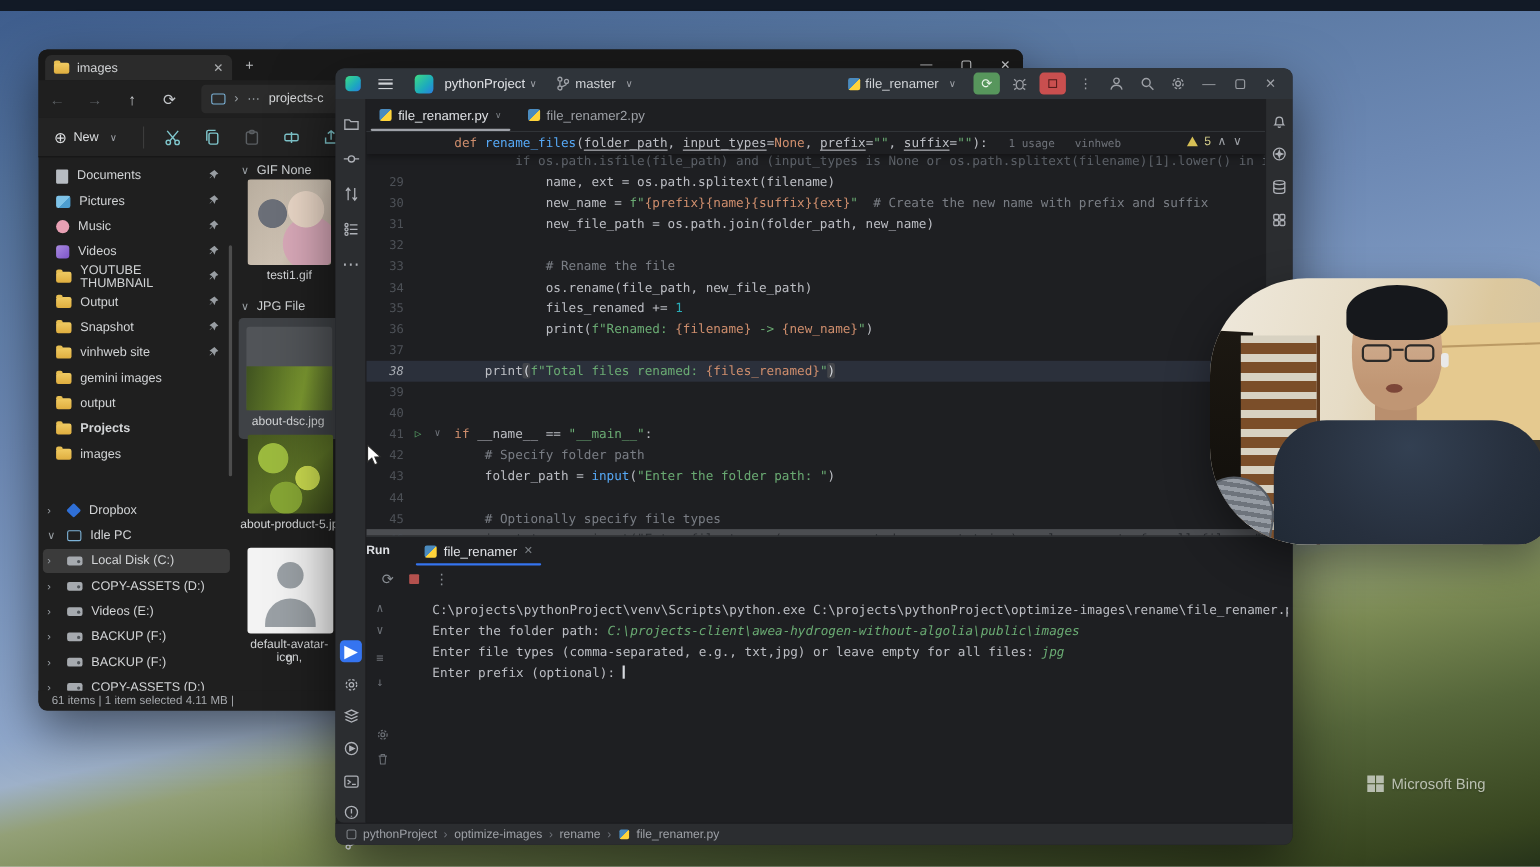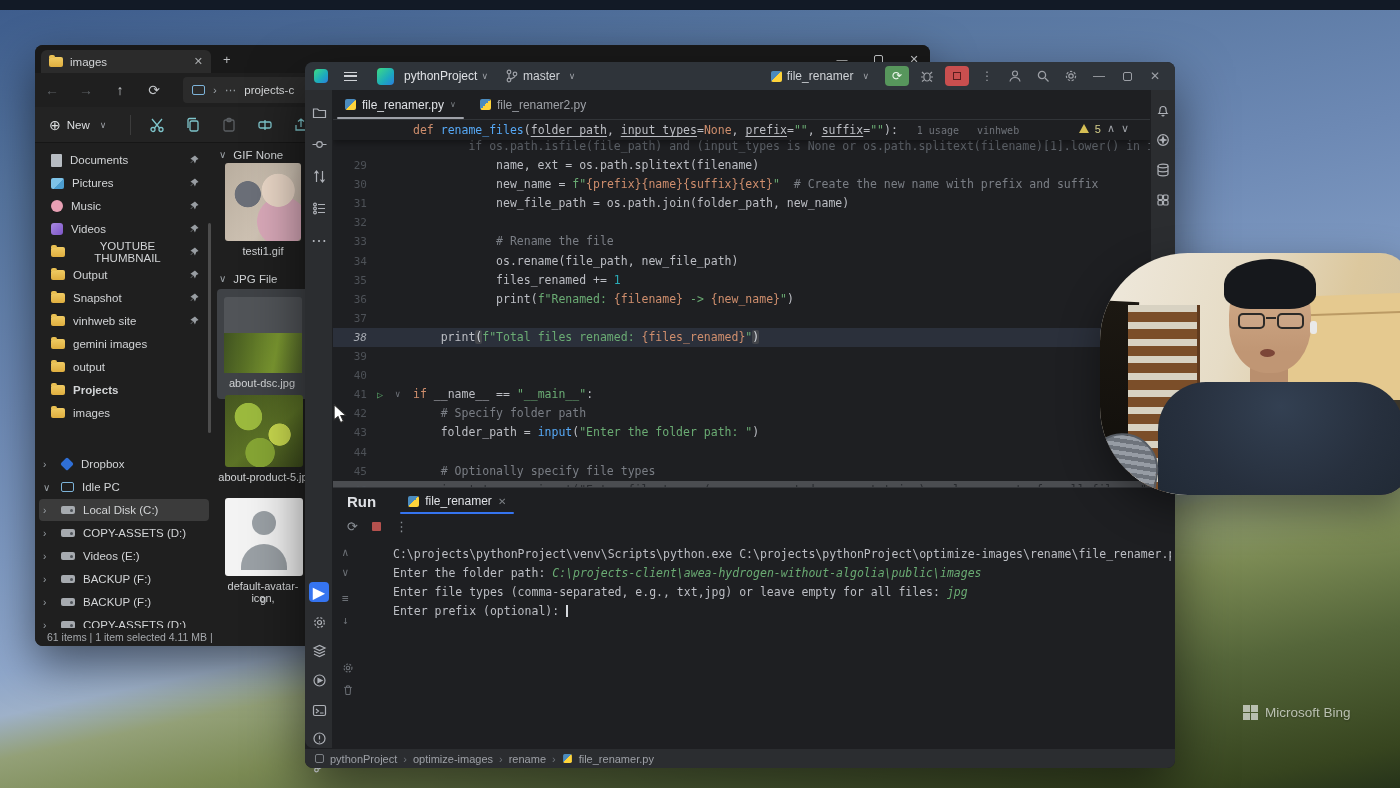--- a/index.html
+++ b/index.html
@@ -109,21 +109,21 @@
   .tk-meta{color:#6f737a; font-size:10px} .tk-paren{color:#d5d8dd; background:#43454a; border-radius:2px}
   .gut-run { position:absolute; left:44px; color:#59a869; font-size:10px; }
   .gut-fold { position:absolute; left:62px; color:#6f737a; font-size:9px; }
   #inspect { position:absolute; right:46px; top:60px; display:flex; align-items:center; gap:6px; font-size:11px; color:#9da0a6; z-index:4; }
   #inspect .warn { width:0; height:0; border-left:5px solid transparent; border-right:5px solid transparent; border-bottom:9px solid #d6bf55; }
   #inspect b { color:#d5ce8a; font-weight:normal; }
 
   
   #pc-run { position:absolute; left:28px; top:425px; right:0; bottom:20px; border-top:1px solid #34363a; background:#1e1f22; }
   #run-hdr { position:absolute; left:0; top:0; right:0; height:26px; display:flex; align-items:center; font-size:12px; }
-  #run-label { margin-left:14px; color:#dfe1e5; font-weight:bold; font-size:15px; }
+  #run-label { color:#dfe1e5; font-weight:bold; font-size:11px; }
   #run-tab { display:flex; align-items:center; gap:6px; margin-left:22px; height:100%; padding:0 10px; color:#dfe1e5; position:relative; }
   #run-tab:after { content:""; position:absolute; left:2px; right:2px; bottom:0; height:2px; background:#3574f0; border-radius:2px; }
   #run-tab .xx { color:#7c8085; font-size:10px; }
   #run-tools { position:absolute; left:0; top:26px; width:100%; height:24px; display:flex; align-items:center; gap:14px; padding-left:14px; color:#8a8f95; font-size:13px; }
   #run-tools .stop { width:9px; height:9px; background:#cf5b56; opacity:.85; border-radius:1px; }
   #console { position:absolute; left:0; top:52px; right:0; bottom:0; font-family:"DejaVu Sans Mono","Liberation Mono",monospace; font-size:11.5px; white-space:pre; }
   .conrow { position:absolute; left:60px; right:4px; height:19px; line-height:19px; overflow:hidden; color:#bcbec4; }
   .con-inp { color:#6aab73; font-style:italic; }
   .caret { display:inline-block; width:1.5px; height:12px; background:#d5d8dd; vertical-align:-2px; }
   #congut { position:absolute; left:0; top:0; width:30px; bottom:0; color:#6b6f75; font-size:11px; }
@@ -269,21 +269,21 @@
                 <path d="M5.5 0.5 L9.5 4.5 L7 5.5 L5.5 9.5 L3.8 6.2 L1 9 L0.6 8.6 L3.4 5.8 L0.5 4.2 Z"></path>
               </svg></span>
           </div>
           <div class="siderow" style="top: 75px;">
             <span class="ic-vid"></span>
             <span>Videos</span>
             <span class="pin"><svg width="9" height="9" viewBox="0 0 10 10" fill="#989da2">
                 <path d="M5.5 0.5 L9.5 4.5 L7 5.5 L5.5 9.5 L3.8 6.2 L1 9 L0.6 8.6 L3.4 5.8 L0.5 4.2 Z"></path>
               </svg></span>
           </div>
-          <div class="siderow" style="top: 98px; text-align: center;">
+          <div class="siderow" style="top: 98px;">
             <span class="fold"></span>
             <span>YOUTUBE THUMBNAIL</span>
             <span class="pin"><svg width="9" height="9" viewBox="0 0 10 10" fill="#989da2">
                 <path d="M5.5 0.5 L9.5 4.5 L7 5.5 L5.5 9.5 L3.8 6.2 L1 9 L0.6 8.6 L3.4 5.8 L0.5 4.2 Z"></path>
               </svg></span>
           </div>
           <div class="siderow" style="top: 121px;">
             <span class="fold"></span>
             <span>Output</span>
             <span class="pin"><svg width="9" height="9" viewBox="0 0 10 10" fill="#989da2">

